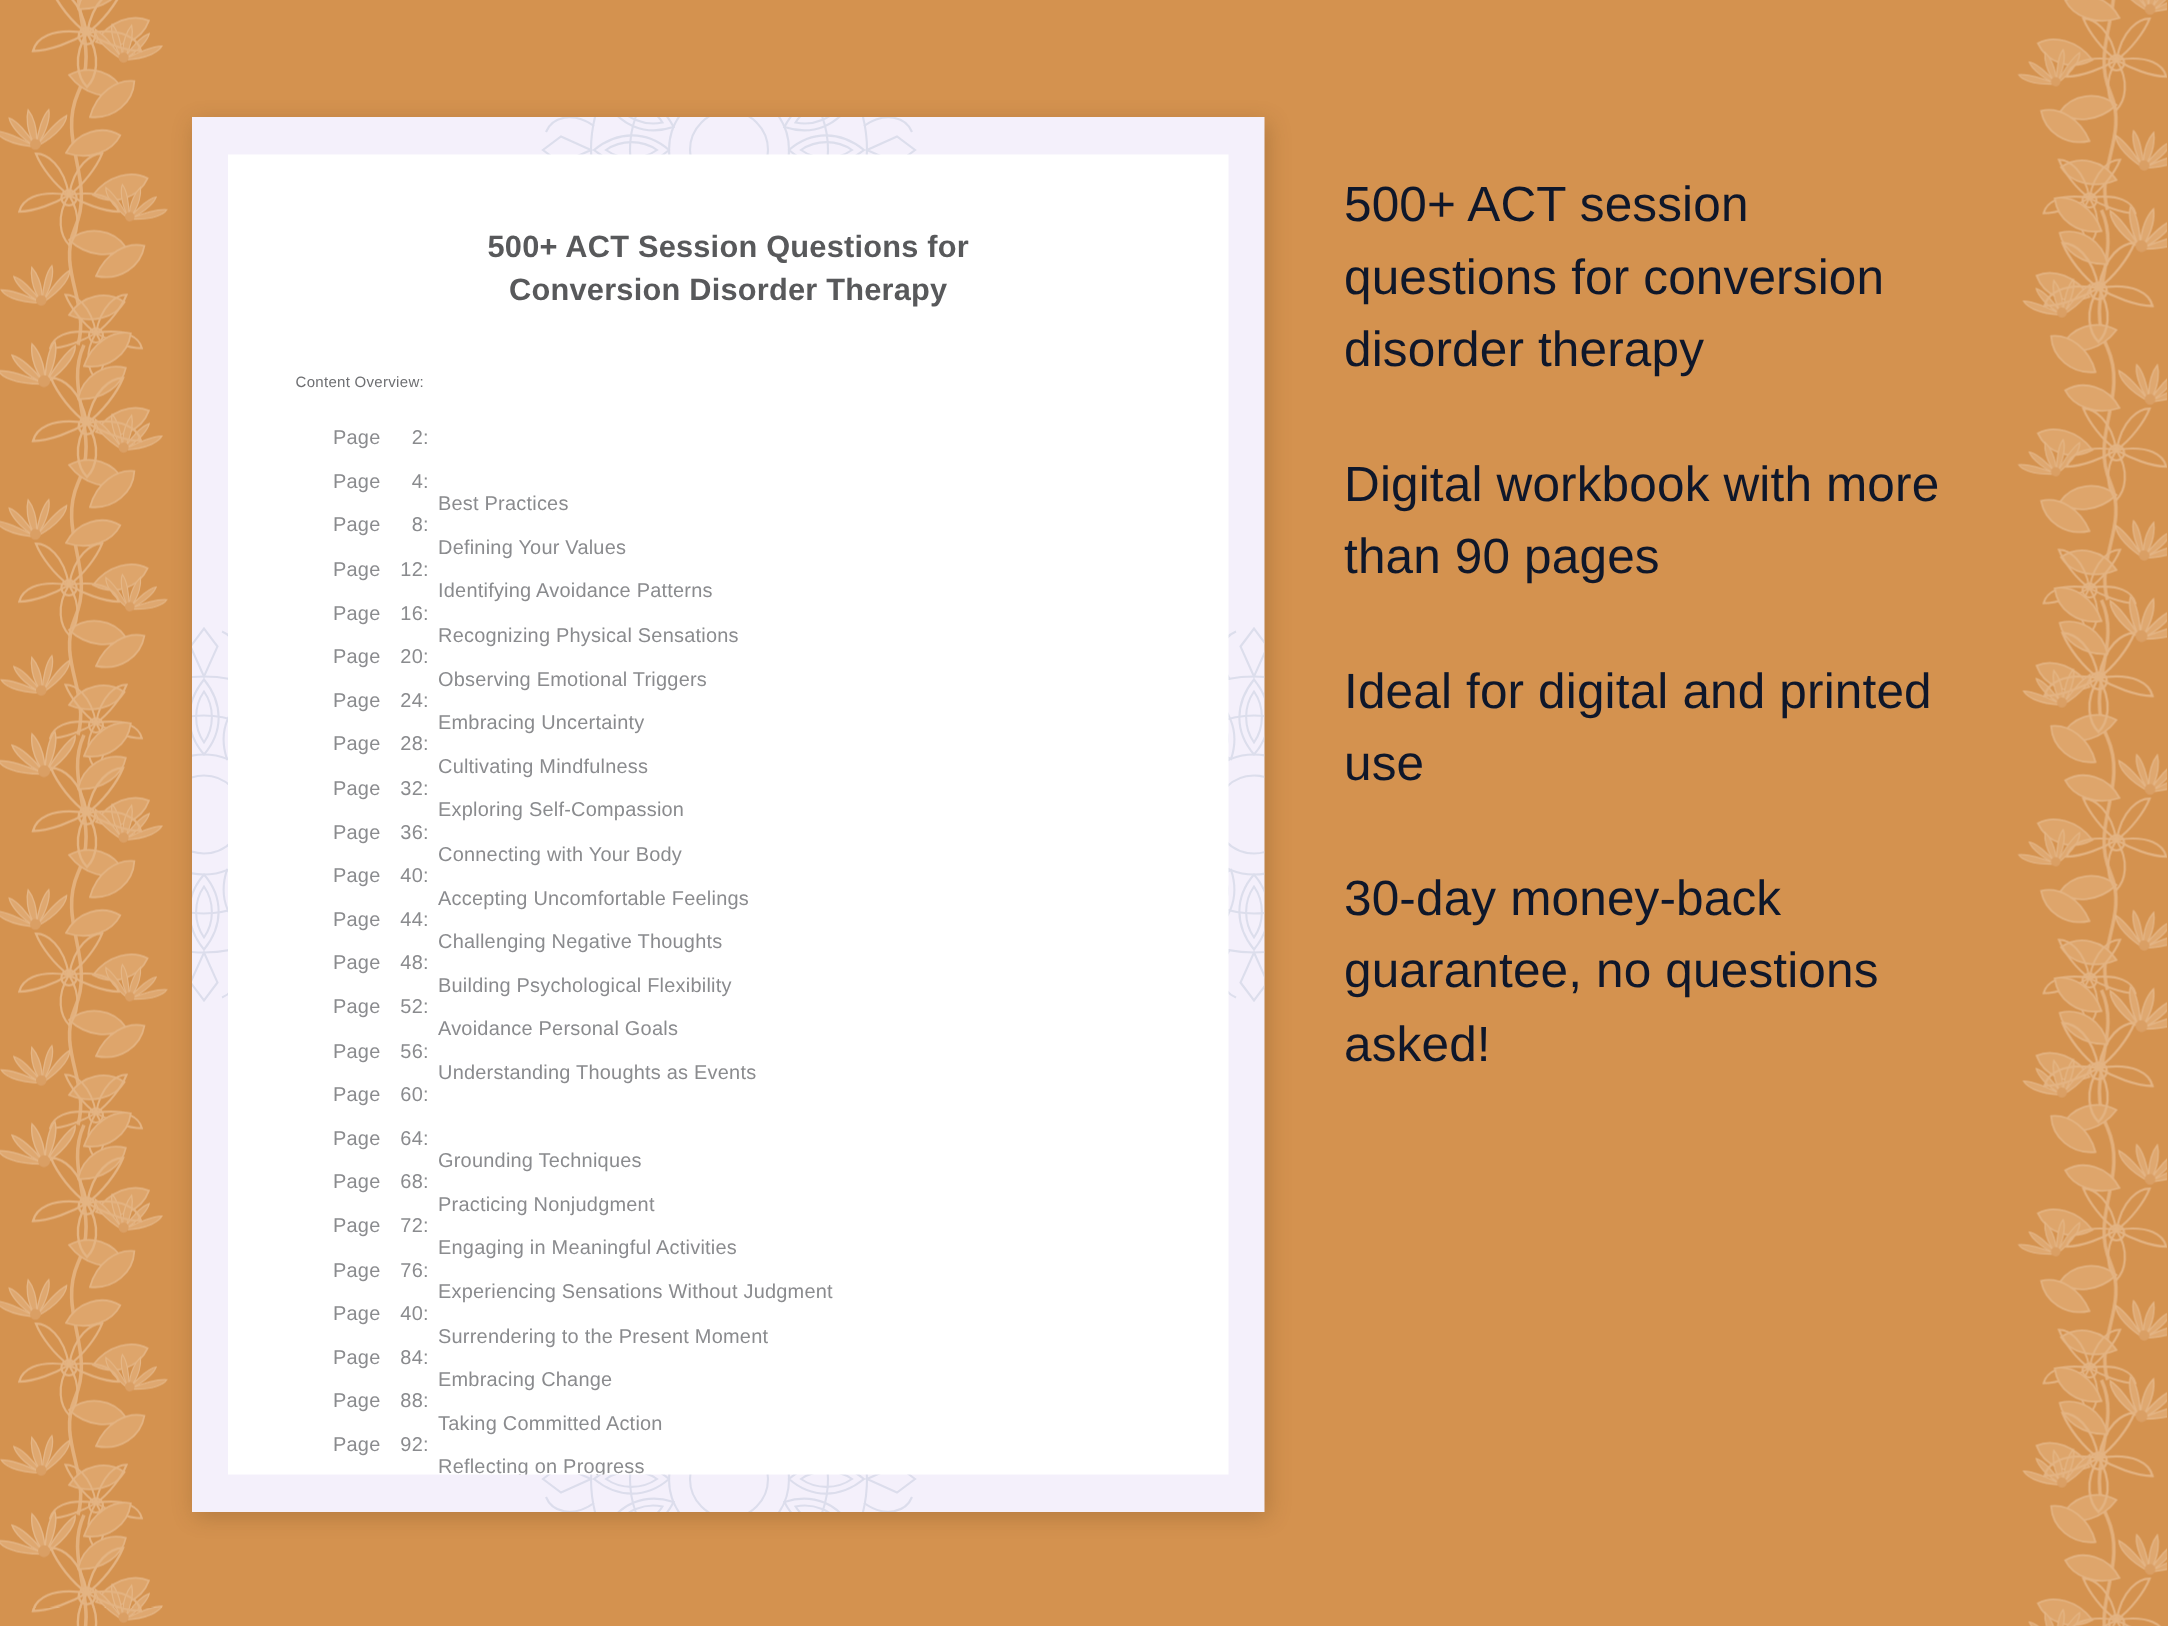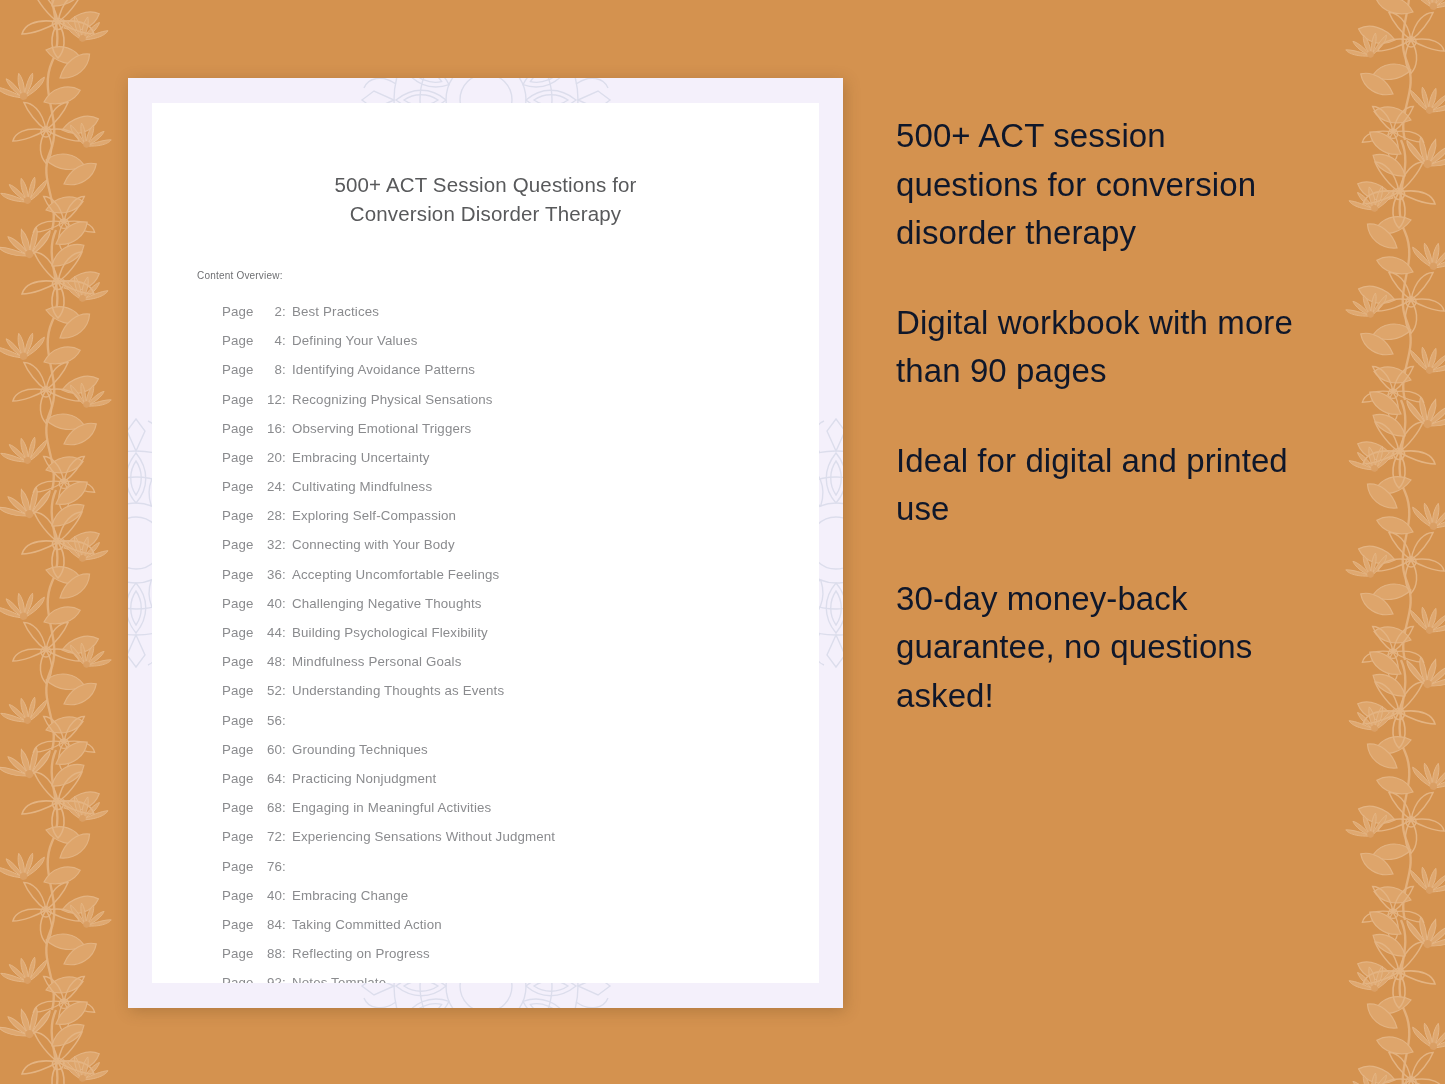--- a/index.html
+++ b/index.html
@@ -38,45 +38,45 @@
   }
   .card-inner {
     position:absolute;
     left:24px; top:25px;
     width:667px; height:880px;
     background:#ffffff;
     overflow:hidden;
   }
 
   .doc-title {
-    margin-top:67px;
+    margin-top:47px;
     text-align:center;
     font-size:20.5px;
-    font-weight:400;
+    font-weight:700;
     line-height:29px;
     color:#58595b;
     letter-spacing:.15px;
     padding:0 40px;
   }
   .overview-label {
     margin-top:42px;
     margin-left:45px;
     font-size:10px;
     color:#6e6f72;
     letter-spacing:.2px;
   }
 
   .toc {
     margin-top:16px;
     margin-left:70px;
     list-style:none;
   }
   .toc li {
     display:flex;
-    align-items:flex-end;
+    align-items:flex-start;
     font-size:13.3px;
     color:#8a8b8e;
     letter-spacing:.15px;
     height:29.2px;
     line-height:29.2px;
   }
   .toc .pg-word { width:36px; }
   .toc .pg-num  { width:24px; text-align:right; }
   .toc .pg-colon{ width:10px; }
   .toc .pg-title{ white-space:nowrap;margin-top:44px; }
@@ -298,21 +298,21 @@
         <li>
           <span class="pg-word">Page</span>
           <span class="pg-num">44</span>
           <span class="pg-colon">:</span>
           <span class="pg-title">Building Psychological Flexibility</span>
         </li>
         <li>
           <span class="pg-word">Page</span>
           <span class="pg-num">48</span>
           <span class="pg-colon">:</span>
-          <span class="pg-title">Mindfulness Personal Goals</span>
+          <span class="pg-title">Avoidance Personal Goals</span>
         </li>
         <li>
           <span class="pg-word">Page</span>
           <span class="pg-num">52</span>
           <span class="pg-colon">:</span>
           <span class="pg-title">Understanding Thoughts as Events</span>
         </li>
         <li>
           <span class="pg-word">Page</span>
           <span class="pg-num">56</span>
@@ -339,20 +339,21 @@
         <li>
           <span class="pg-word">Page</span>
           <span class="pg-num">72</span>
           <span class="pg-colon">:</span>
           <span class="pg-title">Experiencing Sensations Without Judgment</span>
         </li>
         <li>
           <span class="pg-word">Page</span>
           <span class="pg-num">76</span>
           <span class="pg-colon">:</span>
+          <span class="pg-title">Surrendering to the Present Moment</span>
         </li>
         <li>
           <span class="pg-word">Page</span>
           <span class="pg-num">40</span>
           <span class="pg-colon">:</span>
           <span class="pg-title">Embracing Change</span>
         </li>
         <li>
           <span class="pg-word">Page</span>
           <span class="pg-num">84</span>

